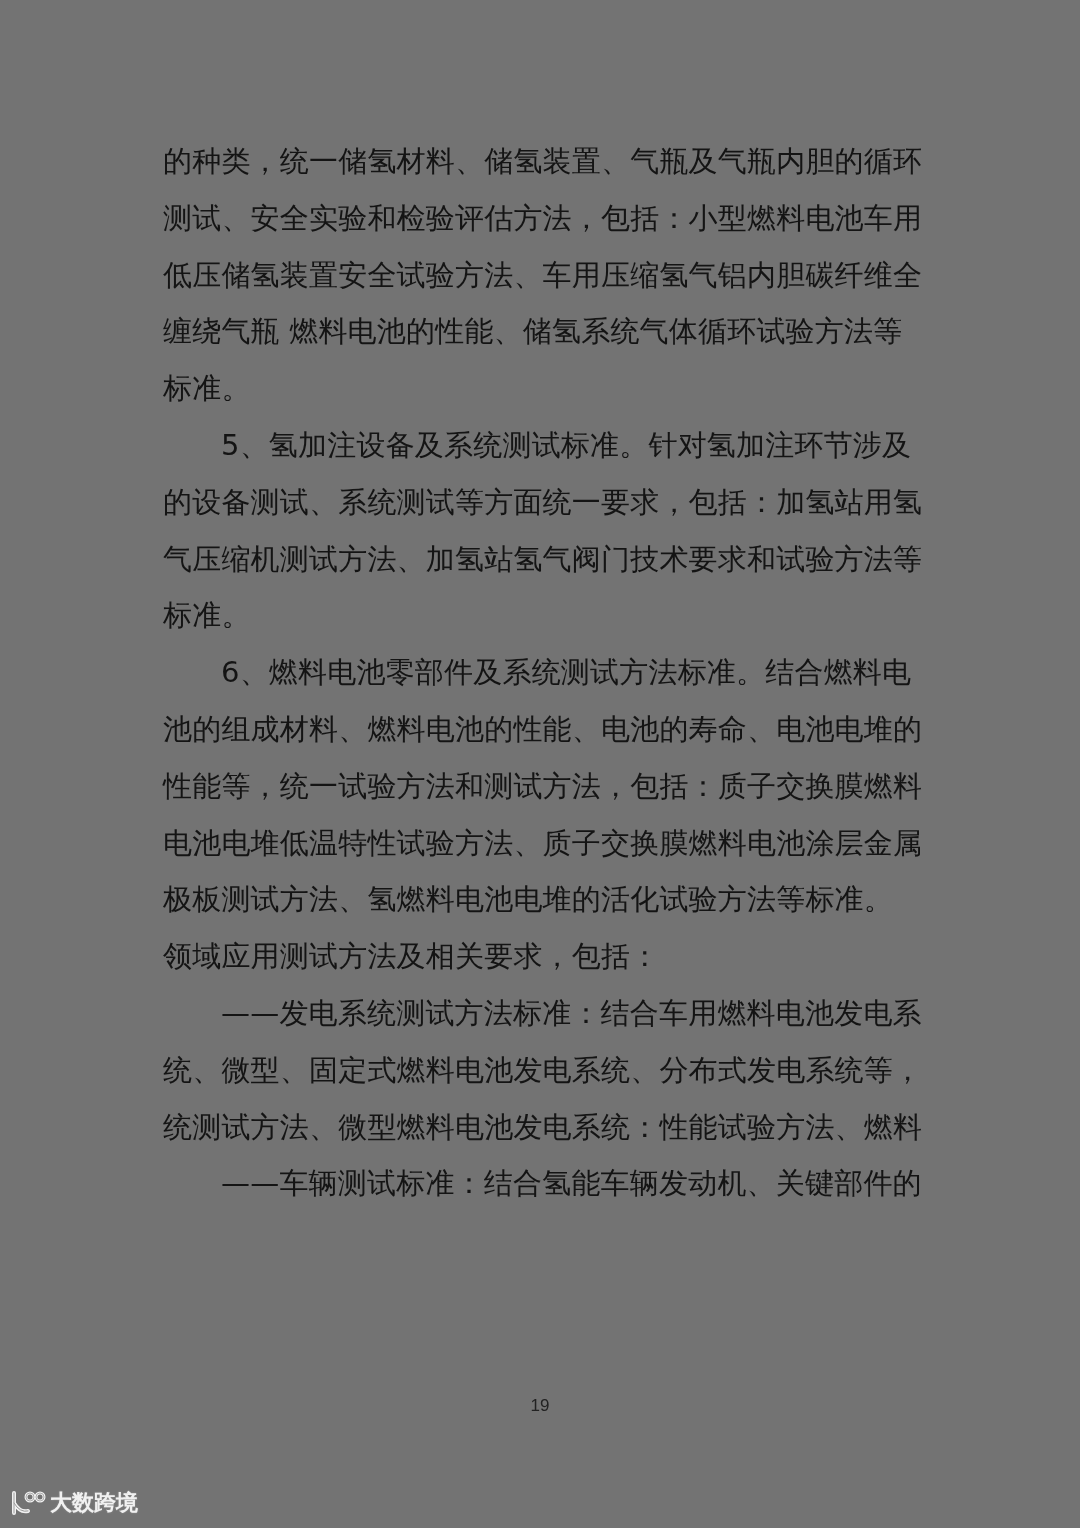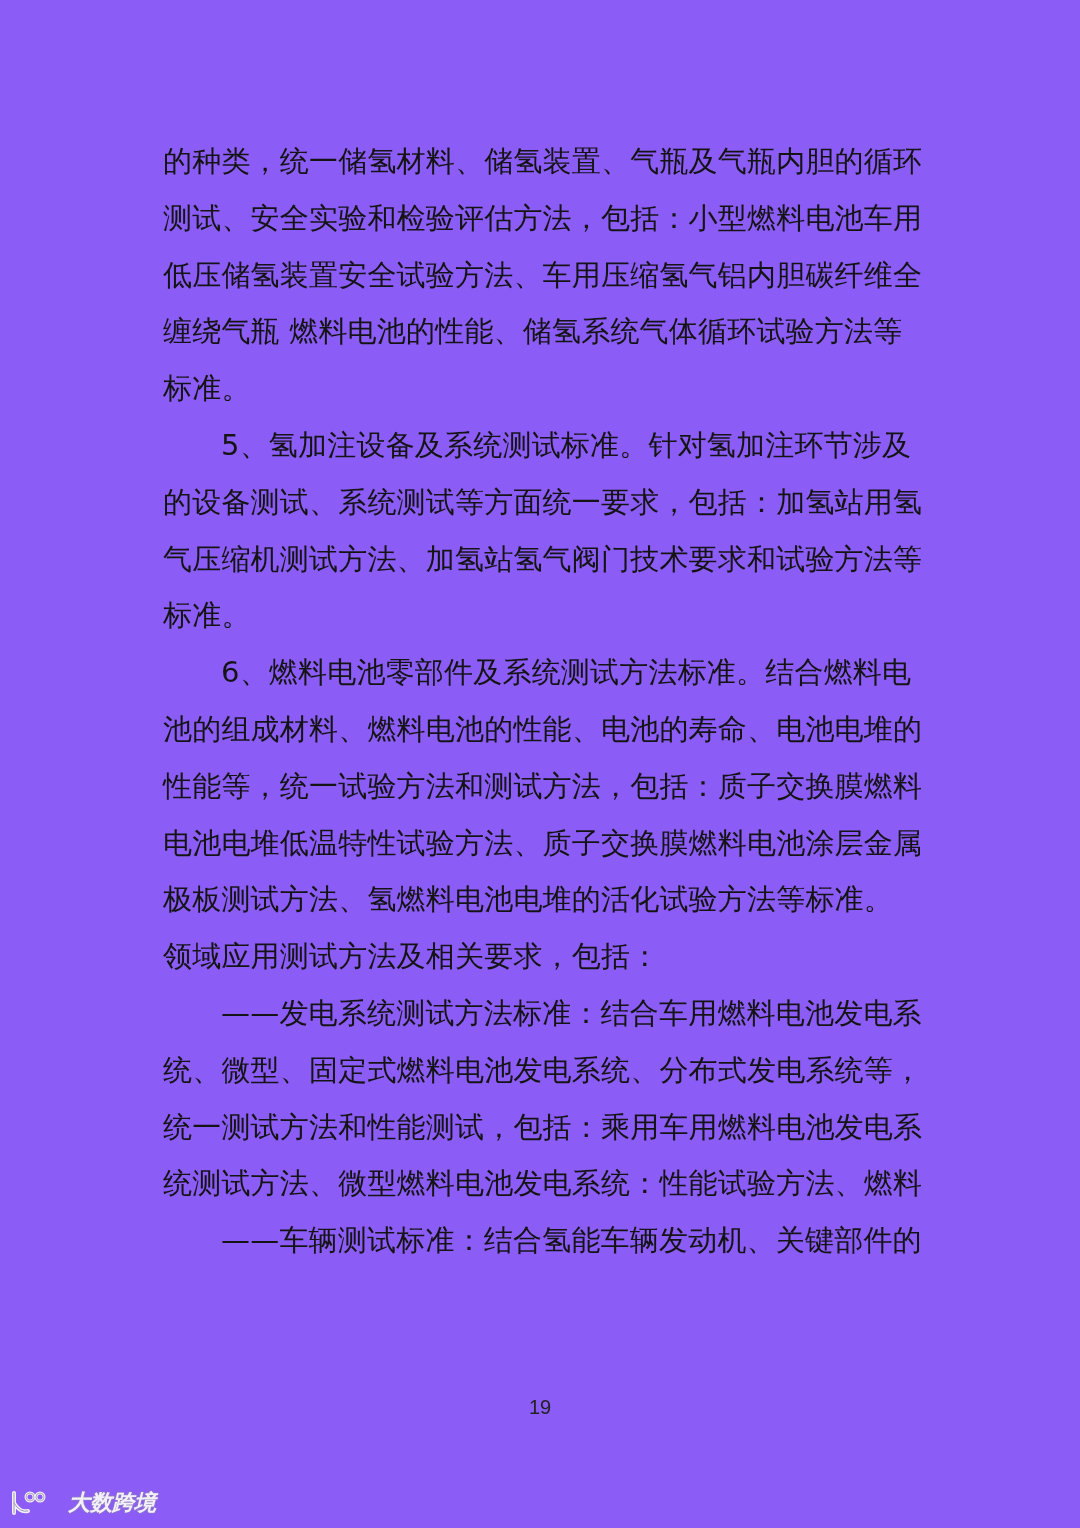--- a/index.html
+++ b/index.html
@@ -13,21 +13,21 @@
       position: relative;
       overflow: hidden;
       font-family: "DejaVu Sans", "Liberation Sans", sans-serif;
       color: #111111;
     }
     .page {
       position: absolute;
       left: 0; top: 0;
       width: 1080px;
       height: 1528px;
-      background: #8b5cf6;
+      background: #737373;
     }
     .body-text {
       position: absolute;
       left: 163px;
       top: 133px;
       width: 756px;
     }
     .line {
       height: 56.8px;
       line-height: 56.8px;
@@ -36,37 +36,36 @@
       letter-spacing: 0.2px;
       color: #141414;
     }
     .line.indent { padding-left: 58px; }
     .page-number {
       position: absolute;
       left: 0;
       width: 1080px;
       top: 1396px;
       text-align: center;
-      font-size: 20px;
+      font-size: 17px;
       font-family: "Liberation Sans", sans-serif;
       color: #222222;
     }
     .watermark {
       position: absolute;
       left: 8px;
       top: 1488px;
       display: flex;
       align-items: center;
-      gap: 18px;
+      gap: 0;
       color: #ffffff;
       font-size: 22px;
       font-weight: bold;
       text-shadow: 0 0 2px #9a9a9a, 0 0 1px #8a8a8a;
       opacity: 0.9;
-      font-style: italic;
     }
     .watermark-logo {
       width: 42px;
       height: 28px;
     }
   </style>
 </head>
 <body>
 
 <div class="page">
@@ -81,21 +80,20 @@
     <div class="line">气压缩机测试方法、加氢站氢气阀门技术要求和试验方法等</div>
     <div class="line">标准。</div>
     <div class="line indent">6、燃料电池零部件及系统测试方法标准。结合燃料电</div>
     <div class="line">池的组成材料、燃料电池的性能、电池的寿命、电池电堆的</div>
     <div class="line">性能等，统一试验方法和测试方法，包括：质子交换膜燃料</div>
     <div class="line">电池电堆低温特性试验方法、质子交换膜燃料电池涂层金属</div>
     <div class="line">极板测试方法、氢燃料电池电堆的活化试验方法等标准。</div>
     <div class="line">领域应用测试方法及相关要求，包括：</div>
     <div class="line indent">——发电系统测试方法标准：结合车用燃料电池发电系</div>
     <div class="line">统、微型、固定式燃料电池发电系统、分布式发电系统等，</div>
-    <div class="line">统一测试方法和性能测试，包括：乘用车用燃料电池发电系</div>
     <div class="line">统测试方法、微型燃料电池发电系统：性能试验方法、燃料</div>
     <div class="line indent">——车辆测试标准：结合氢能车辆发动机、关键部件的</div>
   </div>
 
   <div class="page-number">19</div>
 
   <div class="watermark">
     <svg class="watermark-logo" viewBox="0 0 42 28">
       <path d="M6 4 L6 24 M6 14 Q12 24 20 22" stroke="#ffffff" stroke-width="4" fill="none" stroke-linecap="round"></path>
       <path d="M6 4 L6 24 M6 14 Q12 24 20 22" stroke="#a0a0a0" stroke-width="1" fill="none" stroke-linecap="round"></path>

